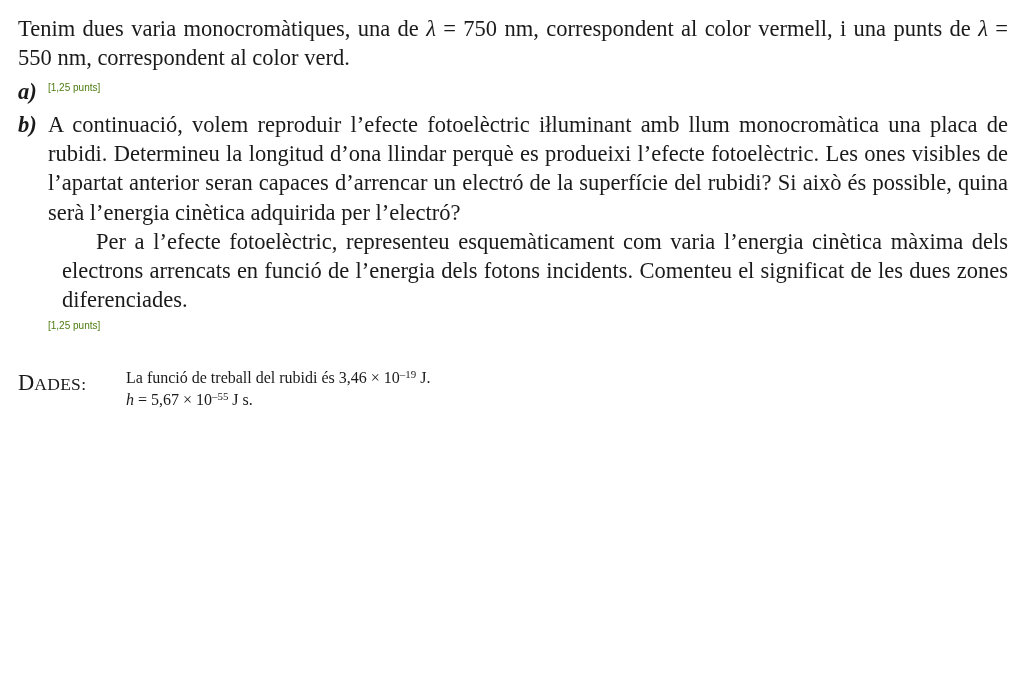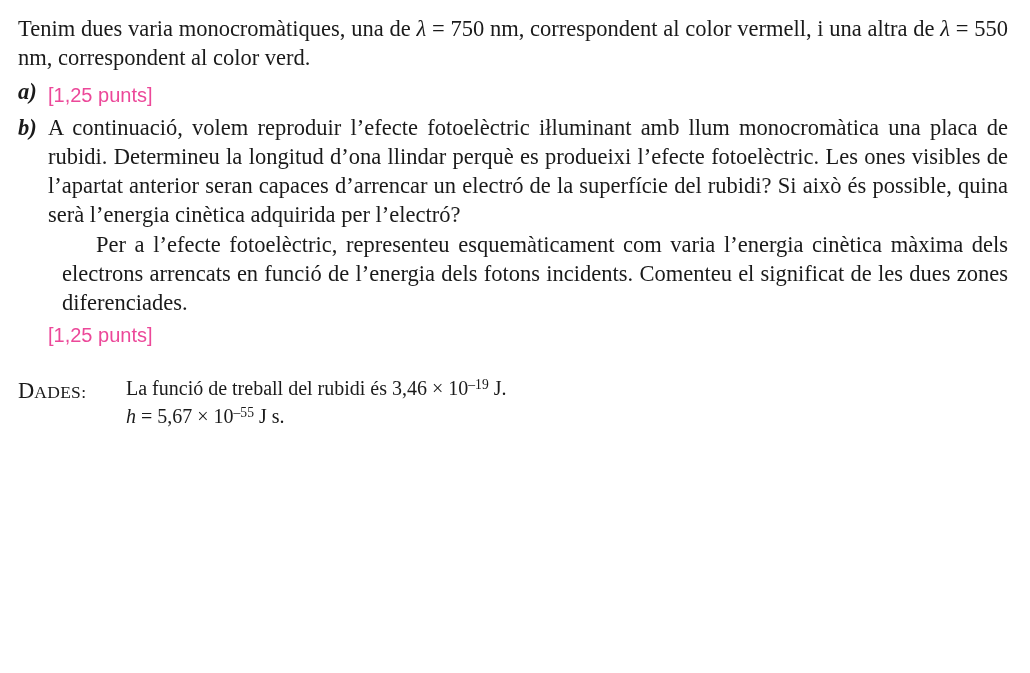--- a/index.html
+++ b/index.html
@@ -49,63 +49,63 @@
   }
   .item-body p {
     margin: 0;
   }
   .item-body p.indent {
     text-indent: 34px;
     margin-left: 14px;
   }
   .points {
     font-family: "Liberation Sans", sans-serif;
-    font-size: 20px;
+    font-size: 10px;
     line-height: 1.4;
     margin-top: 4px;
-    color: #ec4899;
+    color: #4d7c0f;
   }
   .data-block {
     display: flex;
     align-items: flex-start;
-    margin-top: 26px;
+    margin-top: 34px;
   }
   .data-title {
     flex: 0 0 auto;
     width: 108px;
     font-size: 22.5px;
     line-height: 1.38;
   }
   .data-title .sc-first {
     font-size: 22.5px;
   }
   .data-title .sc-rest {
     font-size: 17.5px;
     letter-spacing: 0.3px;
   }
   .data-lines {
     flex: 1 1 auto;
-    font-size: 20px;
+    font-size: 16px;
     line-height: 1.38;
   }
   .data-lines .line {
     white-space: nowrap;
   }
   i.v { font-style: italic; }
   sub { font-size: 0.68em; vertical-align: -0.22em; }
   sup { font-size: 0.68em; vertical-align: 0.45em; }
 </style>
 </head>
 <body>
 
 <div class="page">
 
   <p class="intro">
     <span>Tenim dues varia monocromàtiques, una de </span><i class="v">λ</i><span> = 750 nm, correspondent al color vermell,</span>
-    <span>i una altra de </span><i class="v">λ</i><span> = 550 nm, correspondent al color verd.</span>
+    <span>i una punts de </span><i class="v">λ</i><span> = 550 nm, correspondent al color verd.</span>
   </p>
 
   <div class="item">
     <div class="item-label">a)</div>
     <div class="item-body">
       <div class="points">[1,25 punts]</div>
     </div>
   </div>
 
   <div class="item">

